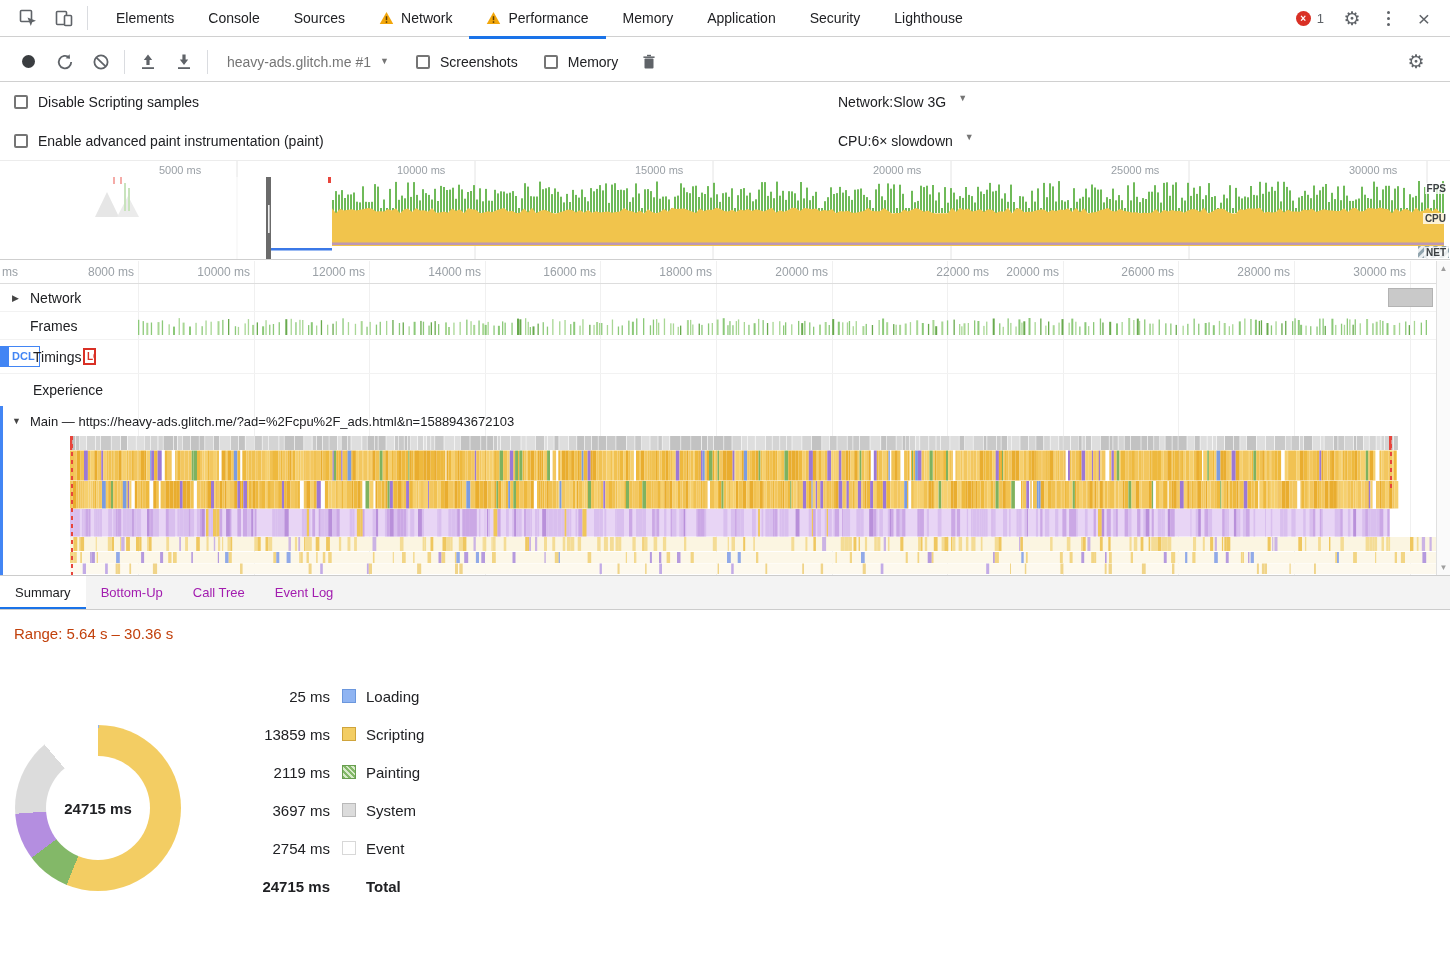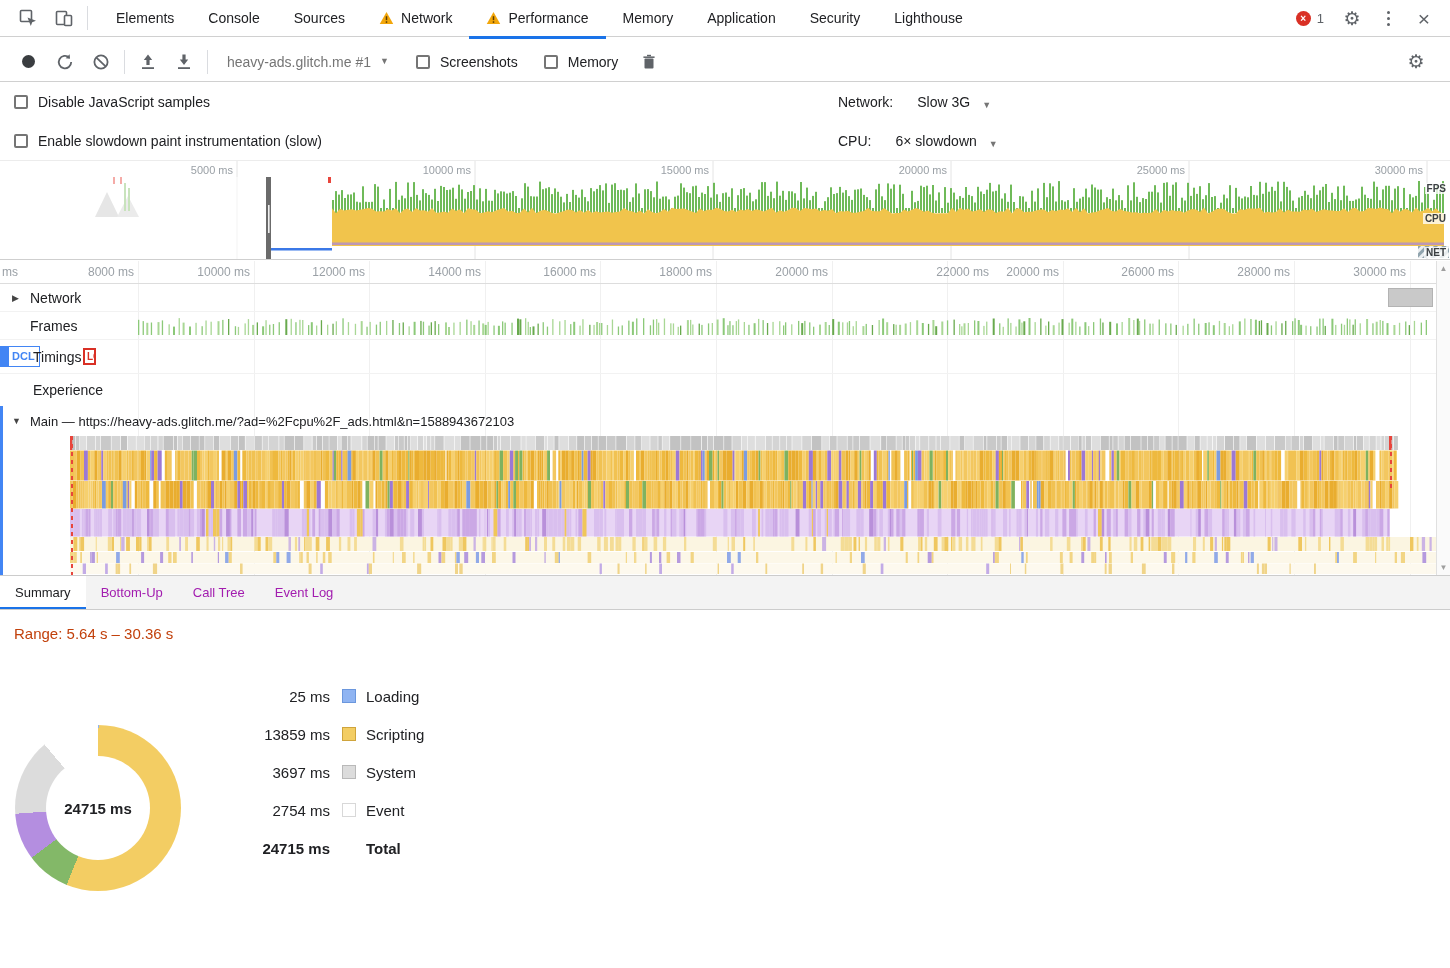--- a/index.html
+++ b/index.html
@@ -31,27 +31,27 @@
 .select{display:flex;align-items:center;gap:9px;color:#757575;font-size:14px;margin:0 14px;cursor:pointer;white-space:nowrap}
 .caret{font-size:9px;color:#757575;line-height:1}
 .chk{display:flex;align-items:center;gap:10px;font-size:14px;color:#202124;margin:0 13px;white-space:nowrap}
 .box{width:14px;height:14px;border:2px solid #757575;border-radius:2px;background:#fff;flex:none;cursor:pointer}
 .toolbar-right{margin-left:auto;display:flex;align-items:center;padding-right:6px}
 
 
 .optrow{position:absolute;left:0;right:0;height:39px;display:flex;align-items:center;padding:0 14px;background:#fff}
 .optrow1{top:82px}.optrow2{top:121px}
 .throttle{position:absolute;left:838px;display:flex;align-items:center;font-size:14px;color:#202124}
-.throttle .tlabel{margin-right:24px}
-.throttle .tvalue{display:flex;align-items:flex-end;gap:12px;cursor:pointer}
+.throttle .tlabel{}
+.throttle .tvalue{display:flex;align-items:flex-start;gap:12px;cursor:pointer}
 
 
 .overview{position:absolute;top:160px;left:0;right:0;height:100px;border-top:1px solid #ececec;border-bottom:1px solid #cfcfcf;overflow:hidden;background:#fff}
 #ov-svg{position:absolute;left:0;top:0}
-.ov-label{position:absolute;top:3px;width:74px;text-align:right;font-size:11px;color:#9aa0a6}
+.ov-label{position:absolute;top:3px;width:74px;font-size:11px;color:#9aa0a6}
 .stream-label{position:absolute;right:2px;font-size:10px;font-weight:bold;color:#3c4043;background:rgba(255,255,255,.78);padding:0 2px;z-index:5}
 
 
 .timeline{position:absolute;top:261px;left:0;right:0;height:314px;background:#fff;overflow:hidden}
 .gl{position:absolute;top:0;height:314px;width:1px;background:rgba(0,0,0,.06);z-index:0;pointer-events:none}
 .ruler{position:absolute;top:0;left:0;right:0;height:23px;border-bottom:1px solid #ddd;font-size:12px;color:#9aa0a6;z-index:1}
 .ruler-label{position:absolute;top:4px;width:76px;text-align:right}
 .unit{position:absolute;left:2px;top:4px}
 .trow{position:absolute;left:0;right:0;z-index:1;border-bottom:1px solid #f2f2f2}
 .track-net{top:23px;height:28px}
@@ -226,34 +226,34 @@
     <div class="toolbar-right">
       <div class="tool-ic" style="color: rgb(232, 85, 47);">
           <span class="glyph-gear">⚙</span>
         </div>
     </div>
   </div>
 
   <div class="optrow optrow1">
     <label class="chk" style="margin:0">
       <span class="box"></span>
-      <span>Disable JavaScript samples</span>
+      <span>Disable Scripting samples</span>
     </label>
     <div class="throttle">
       <span class="tlabel">Network:</span>
       <span class="tvalue">
         <span>Slow 3G</span>
         <span class="caret">▼</span>
       </span>
     </div>
   </div>
   <div class="optrow optrow2">
     <label class="chk" style="margin:0">
       <span class="box"></span>
-      <span>Enable slowdown paint instrumentation (slow)</span>
+      <span>Enable advanced paint instrumentation (paint)</span>
     </label>
     <div class="throttle">
       <span class="tlabel">CPU:</span>
       <span class="tvalue">
         <span>6× slowdown</span>
         <span class="caret">▼</span>
       </span>
     </div>
   </div>
 
@@ -2757,20 +2757,25 @@
         <span class="lval">25 ms</span>
         <span class="lswatch" style="border-color: rgb(107, 151, 221); background: rgb(143, 180, 242);"></span>
         <span class="llabel">Loading</span>
       </div>
       <div class="lrow">
         <span class="lval">13859 ms</span>
         <span class="lswatch" style="border-color: rgb(207, 164, 60); background: rgb(243, 205, 99);"></span>
         <span class="llabel">Scripting</span>
       </div>
       <div class="lrow">
+        <span class="lval">2119 ms</span>
+        <span class="lswatch" style="border-color: rgb(104, 158, 80); background: repeating-linear-gradient(45deg, rgb(131, 184, 104) 0px, rgb(131, 184, 104) 2px, rgb(216, 234, 203) 2px, rgb(216, 234, 203) 4px);"></span>
+        <span class="llabel">Painting</span>
+      </div>
+      <div class="lrow">
         <span class="lval">3697 ms</span>
         <span class="lswatch" style="border-color: rgb(185, 185, 185); background: rgb(220, 220, 220);"></span>
         <span class="llabel">System</span>
       </div>
       <div class="lrow">
         <span class="lval">2754 ms</span>
         <span class="lswatch" style="border-color: rgb(216, 216, 216); background: rgb(255, 255, 255);"></span>
         <span class="llabel">Event</span>
       </div>
       <div class="lrow total">

